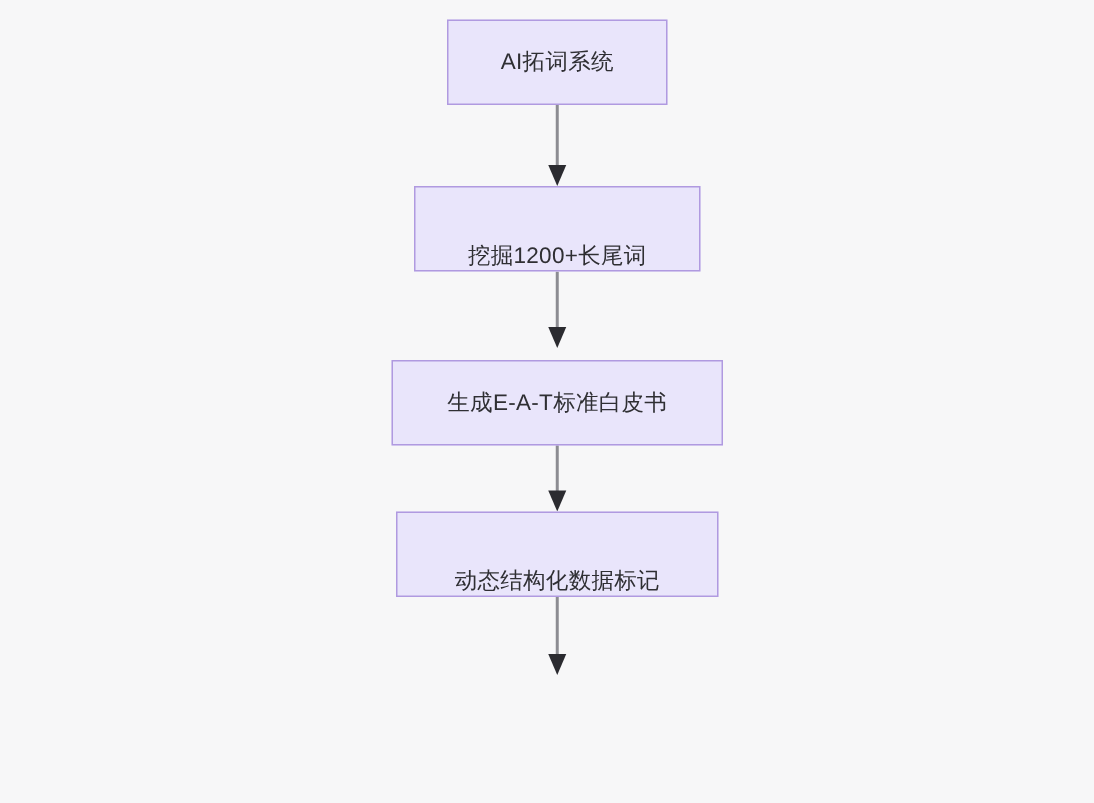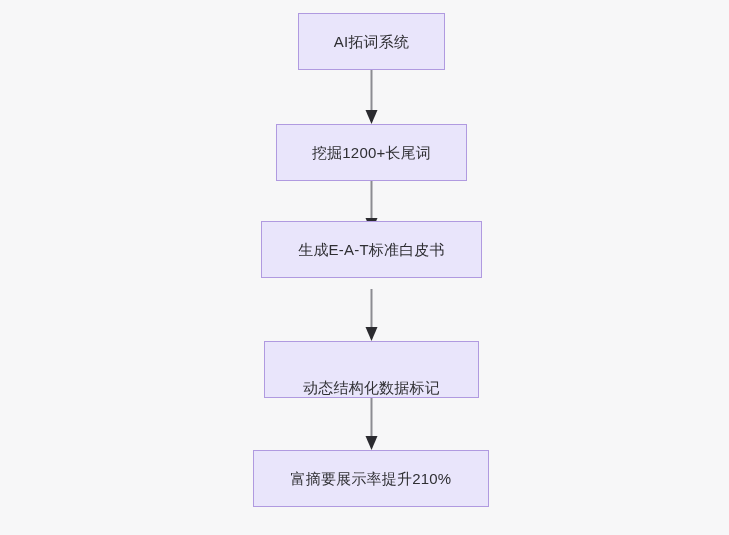--- a/index.html
+++ b/index.html
@@ -34,22 +34,22 @@
   .node-label {
     font-size: 15px;
     color: #2f2f33;
     line-height: 1.3;
     letter-spacing: 0.2px;
     white-space: nowrap;
   }
 
   
   .node-1 { left: 298px; top: 13px;  width: 147px; height: 57px; }
-  .node-2 { left: 276px; top: 124px; width: 191px; height: 57px; }
-  .node-3 { left: 261px; top: 221px; width: 221px; height: 57px; }
+  .node-2 { left: 276px; top: 124px; width: 191px; height: 57px; align-items: flex-end; }
+  .node-3 { left: 261px; top: 240px; width: 221px; height: 57px; }
   .node-4 { left: 264px; top: 341px; width: 215px; height: 57px; align-items: flex-end; }
   .node-5 { left: 253px; top: 450px; width: 236px; height: 57px; }
 
   .edge {
     position: absolute;
     left: 0;
     top: 0;
     width: 729px;
     height: 535px;
     pointer-events: none;
@@ -102,17 +102,14 @@
   </div>
 
   <div class="node-box node-3">
     <span class="node-label">生成E-A-T标准白皮书</span>
   </div>
 
   <div class="node-box node-4">
     <span class="node-label">动态结构化数据标记</span>
   </div>
 
-  <div class="node-box node-5">
-    <span class="node-label">富摘要展示率提升210%</span>
-  </div>
 
 </div>
 
 </body></html>

